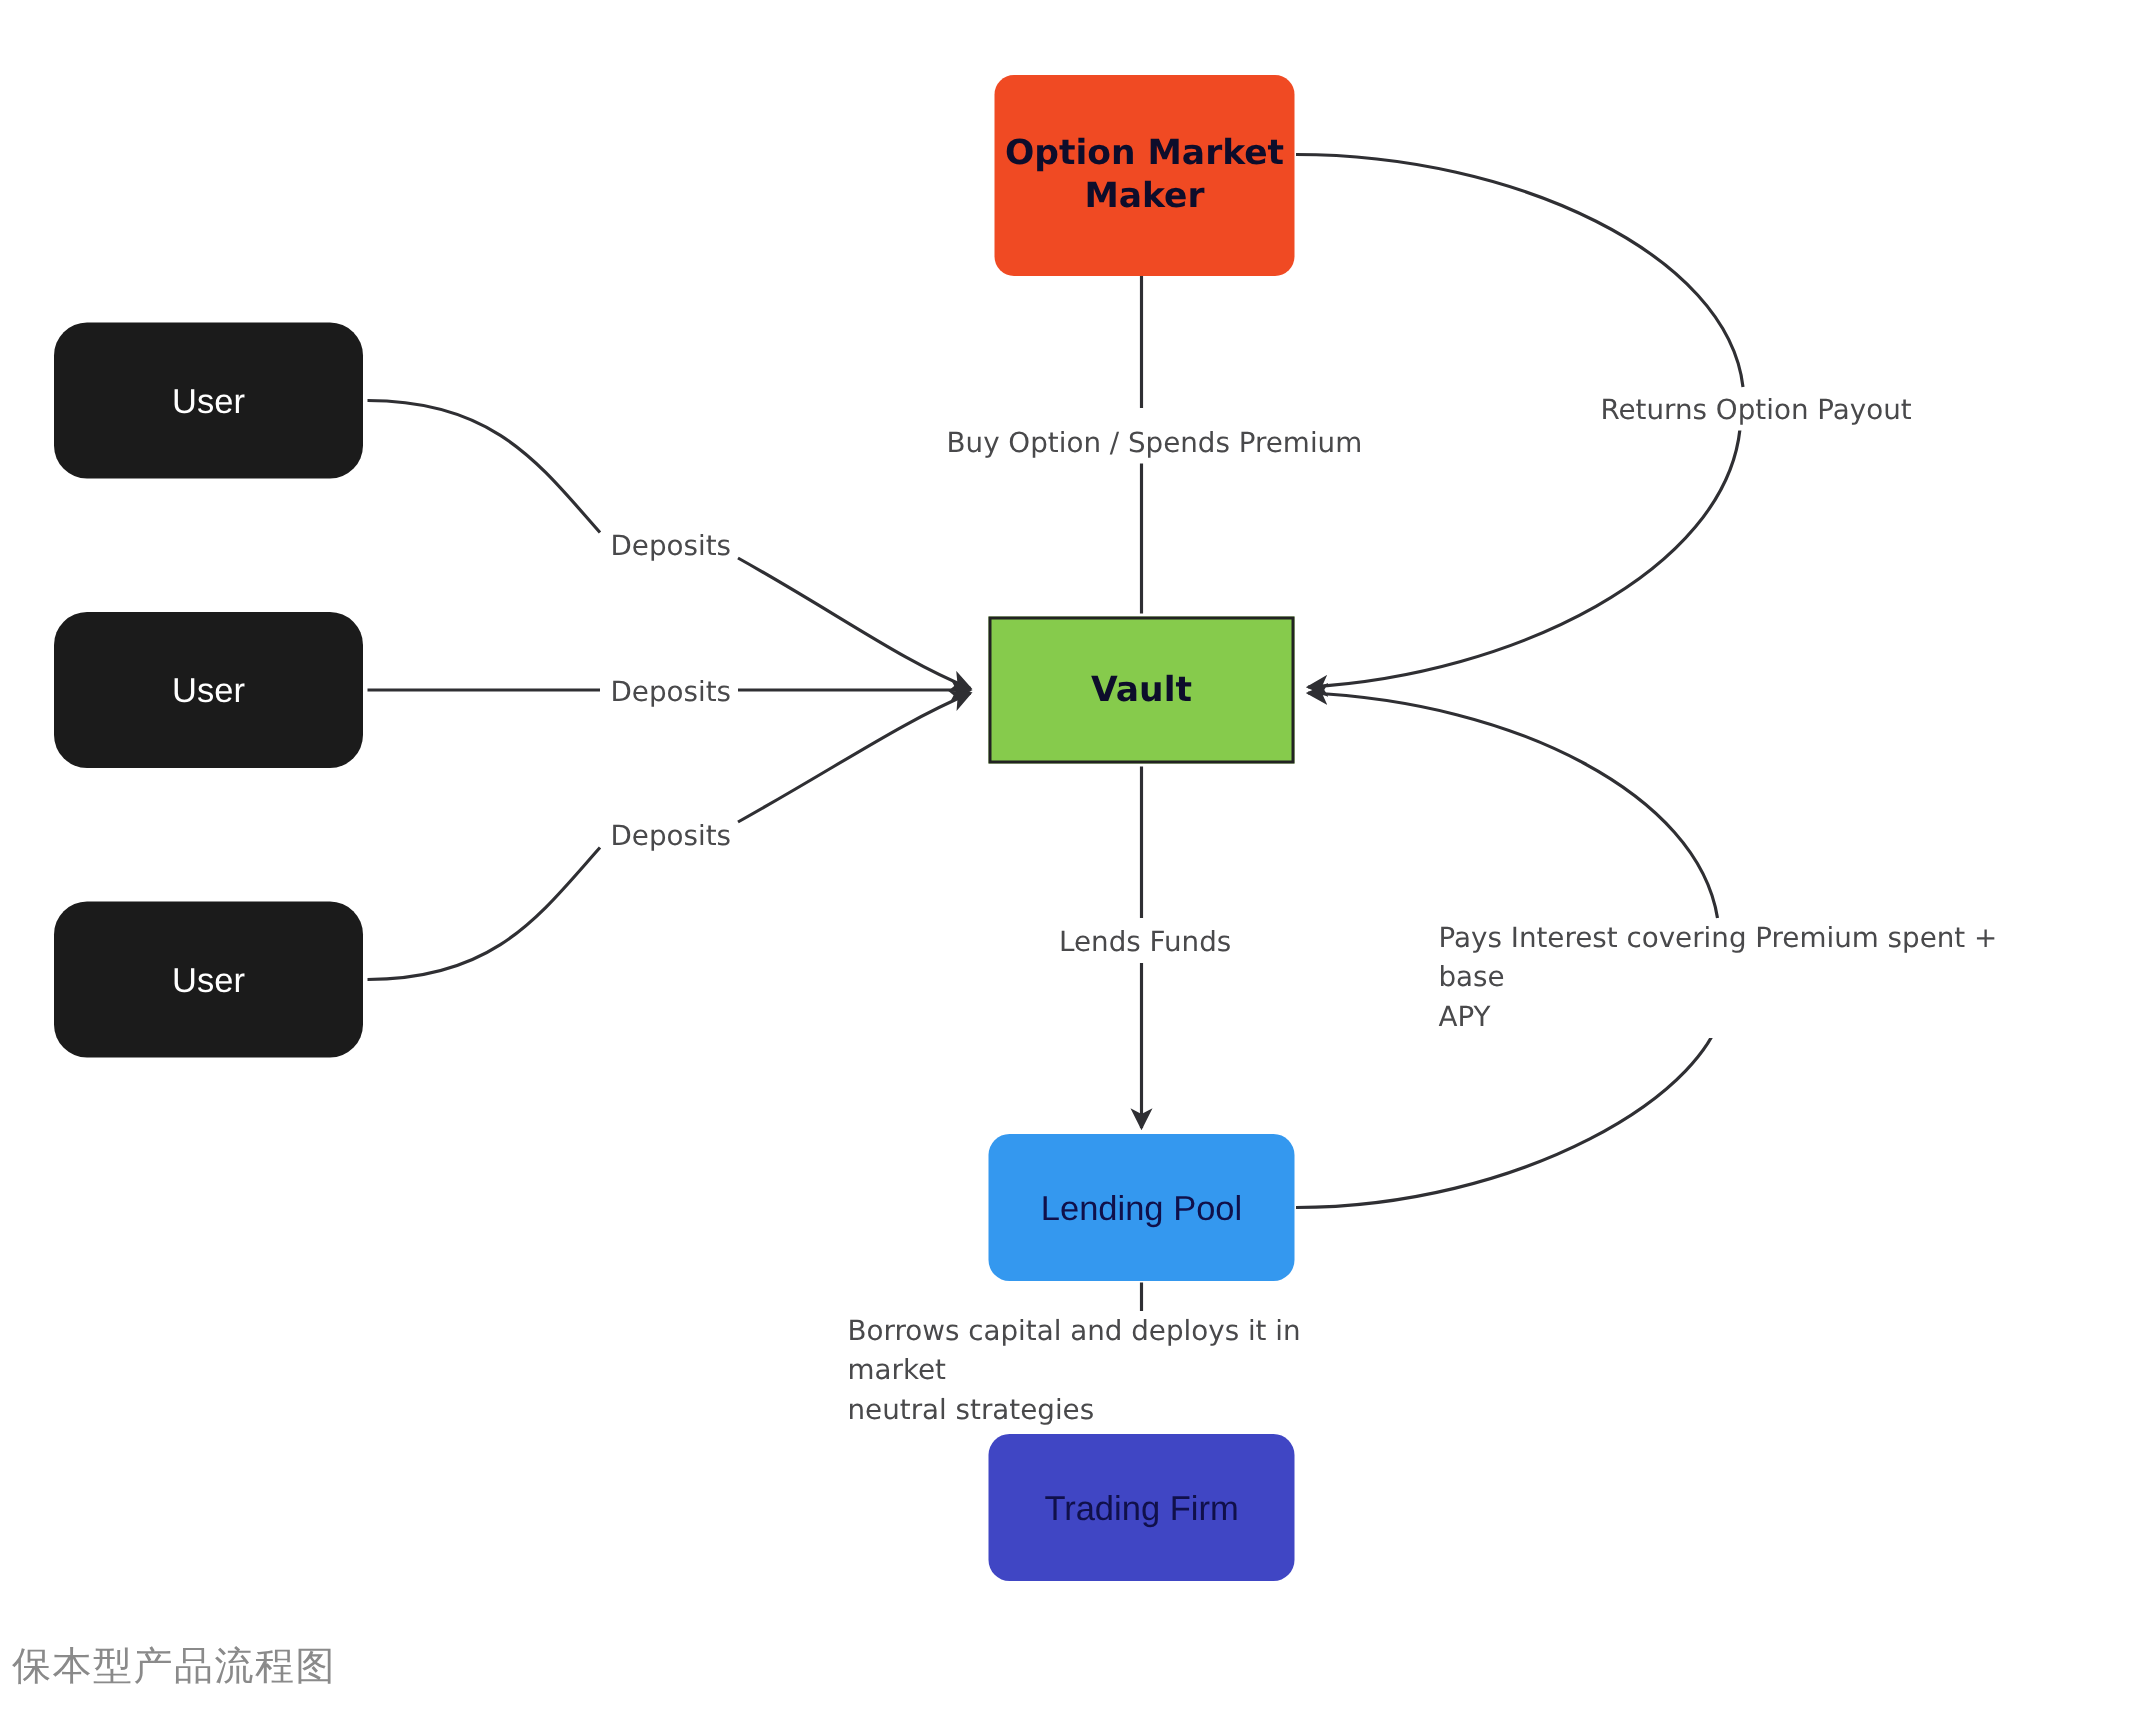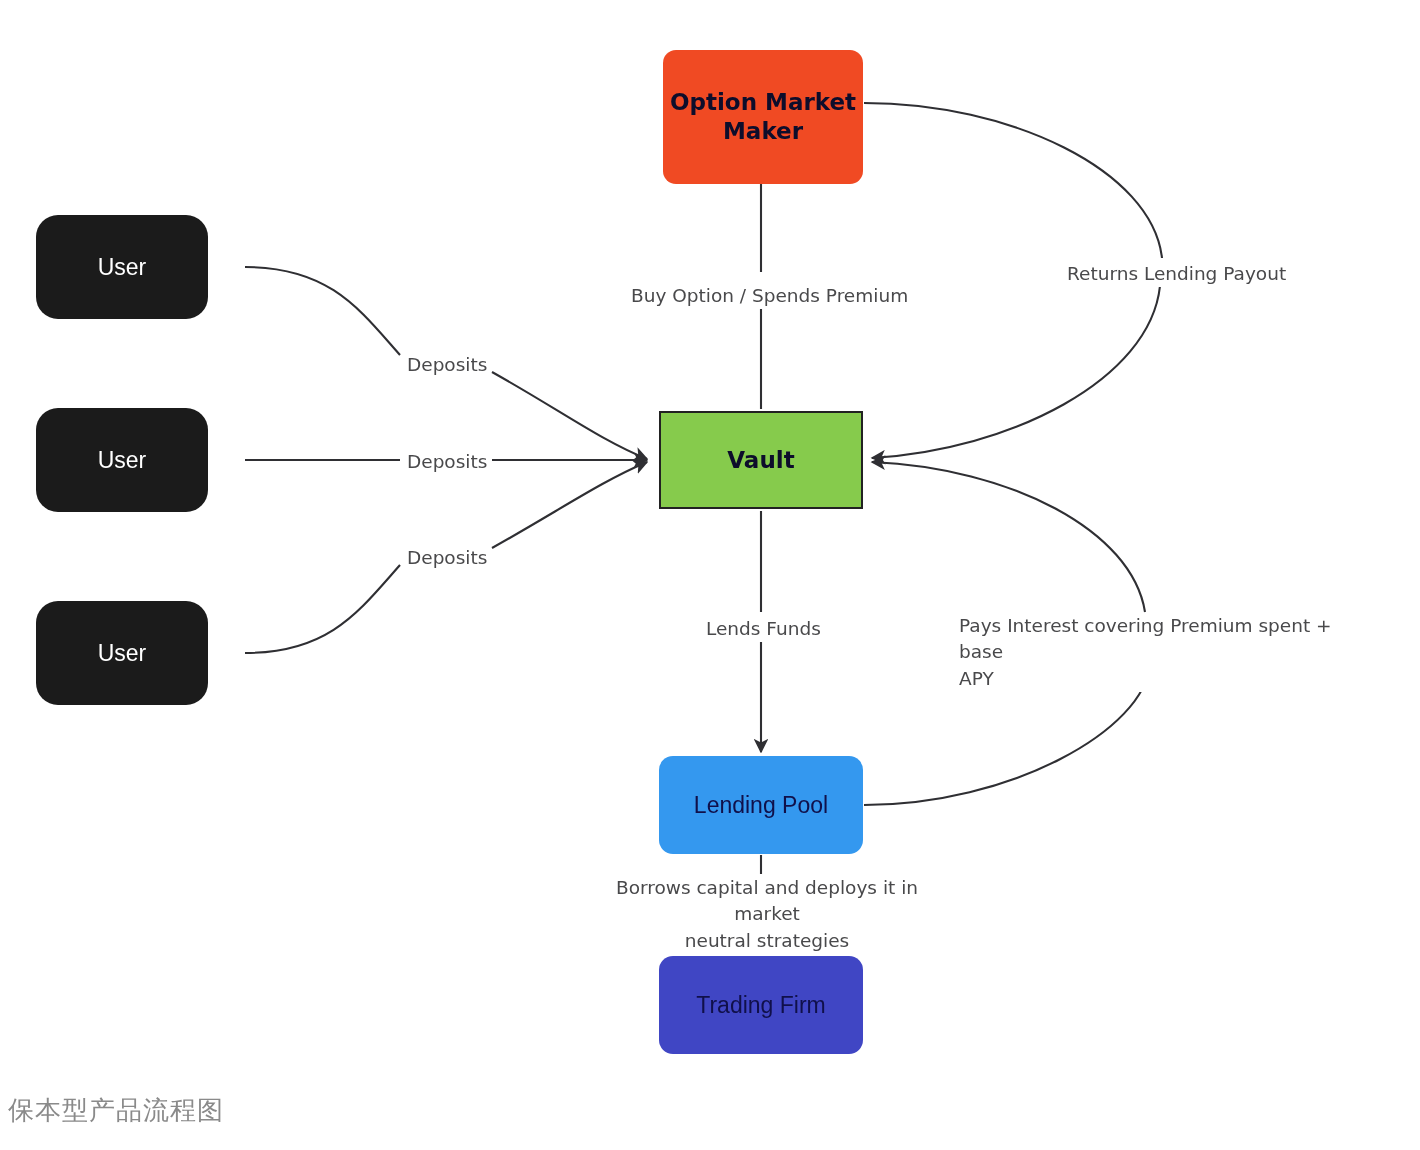--- a/index.html
+++ b/index.html
@@ -27,21 +27,21 @@
   .node {
     position: absolute;
     display: flex;
     align-items: center;
     justify-content: center;
     text-align: center;
     box-sizing: border-box;
     line-height: 1.25;
   }
   .node-user {
-    width: 172px;
+    width: 206px;
     height: 104px;
     border-radius: 22px;
     background: #1b1b1b;
     color: #ffffff;
     font-size: 23px;
     font-family: "Liberation Sans", sans-serif;
   }
   .node-omm {
     left: 663px;
     top: 50px;
@@ -180,25 +180,25 @@
   </div>
 
   <div class="edge-label" style="left:404px; top:352px;">Deposits</div>
 
   <div class="edge-label" style="left:404px; top:449px;">Deposits</div>
 
   <div class="edge-label" style="left:404px; top:545px;">Deposits</div>
 
   <div class="edge-label" style="left:628px; top:283px;">Buy Option / Spends Premium</div>
 
-  <div class="edge-label" style="left:1064px; top:261px;">Returns Lending Payout</div>
+  <div class="edge-label" style="left:1064px; top:261px;">Returns Option Payout</div>
 
   <div class="edge-label" style="left:703px; top:616px;">Lends Funds</div>
 
   <div class="edge-label" style="left:956px; top:613px; width:400px;">Pays Interest covering Premium spent + base
 APY</div>
 
-  <div class="edge-label" style="left:584px; top:875px; width:360px;text-align:center;">Borrows capital and deploys it in market
+  <div class="edge-label" style="left:562px; top:875px; width:360px;">Borrows capital and deploys it in market
 neutral strategies</div>
 
   <div class="caption">保本型产品流程图</div>
 
 </div>
 
 </body></html>

